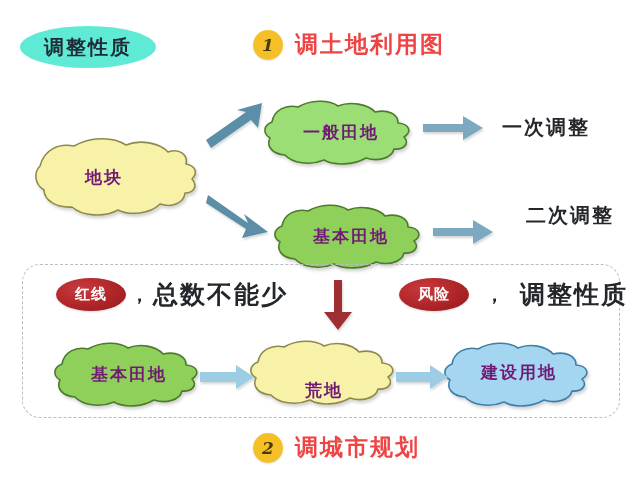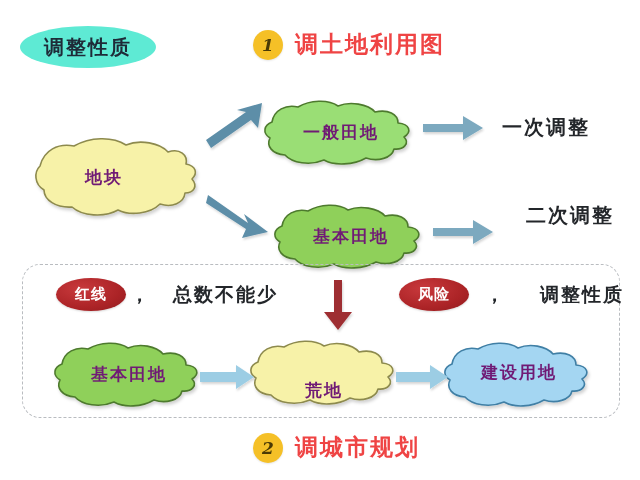--- a/index.html
+++ b/index.html
@@ -63,26 +63,25 @@
     border-radius: 50% / 50%;
     display: flex; align-items: center; justify-content: center;
     font-size: 15px;
     font-weight: 700;
     letter-spacing: 1px;
     color: #ffffff;
     white-space: nowrap;
     box-shadow: 0 1px 2px rgba(0,0,0,.15);
   }
   .note-text {
-    font-size: 19px;
+    font-size: 25px;
     font-weight: 700;
     letter-spacing: 2px;
     color: #23262a;
     white-space: nowrap;
-    margin-left: 20px;
   }
   .comma {
     font-size: 19px;
     font-weight: 700;
     color: #23262a;
   }
   .blob-label {
     position: absolute;
     inset: 0;
     display: flex;

